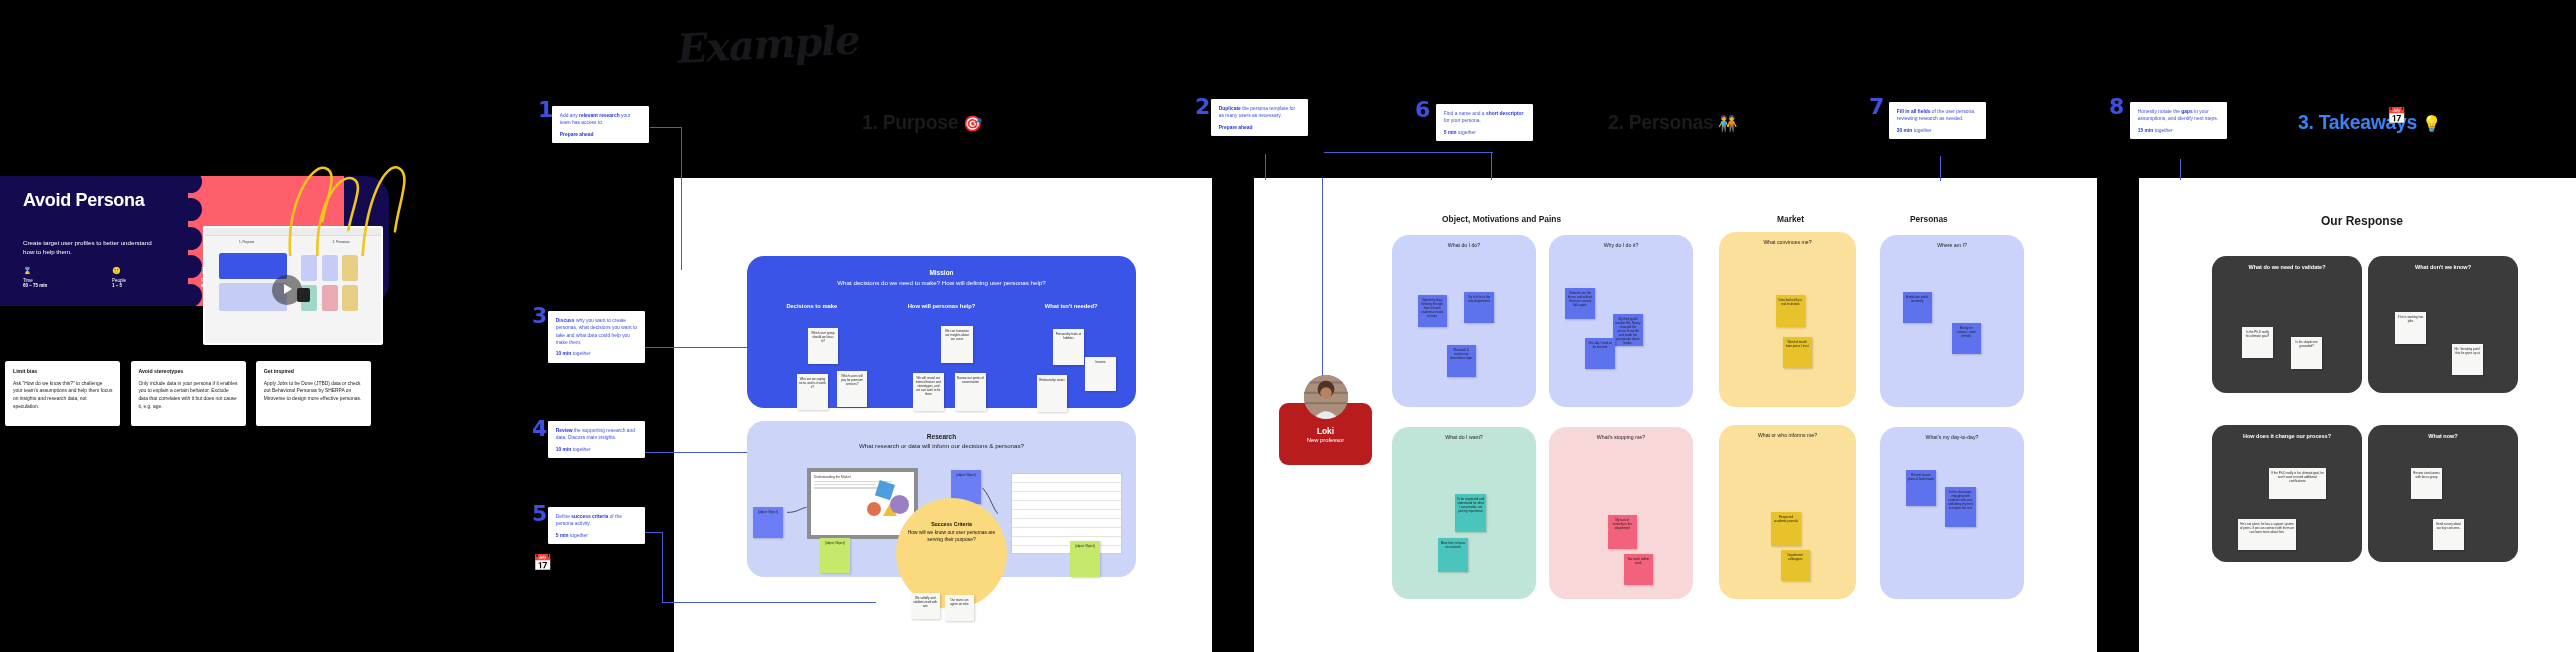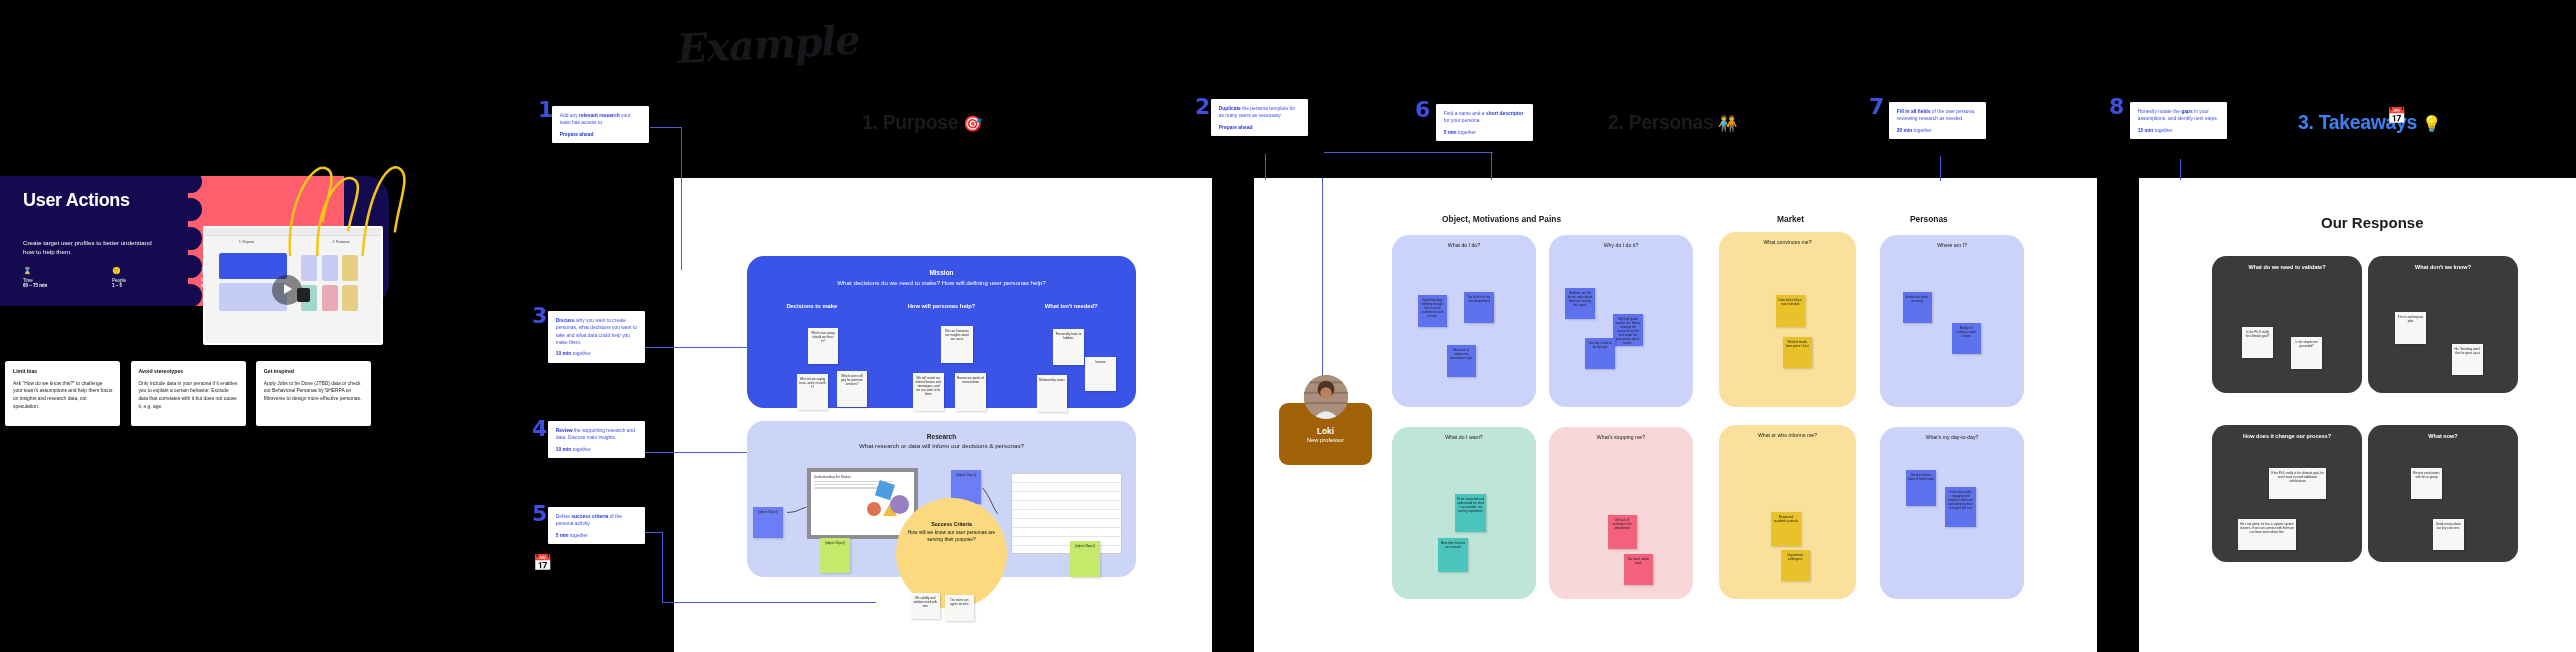--- a/index.html
+++ b/index.html
@@ -146,21 +146,21 @@
   .grp-title{ position:absolute; font-size:8.4px; font-weight:bold; color:#1b1b1b; }
   .qcard{ position:absolute; border-radius:17px; text-align:center; }
   .qcard .q{ font-size:5.2px; color:#1c1c1c; margin-top:6.5px; display:block; }
   .c-periw{ background:#ccd3fa; }
   .c-yellow{ background:#fbe09b; }
   .c-mint{  background:#bfe5d9; }
   .c-rose{  background:#f8d7d9; }
 
   .avatar-card{
     position:absolute; left:1279px; top:403px; width:93px; height:62px;
-    background:#a16207; border-radius:9px; text-align:center; color:#fff;
+    background:#b91c1c; border-radius:9px; text-align:center; color:#fff;
   }
   .avatar-card .nm{ font-size:8.4px; font-weight:bold; margin-top:23px; }
   .avatar-card .rl{ font-size:5.8px; margin-top:1.3px; }
   .avatar-img{
     position:absolute; left:1304px; top:375px; width:44px; height:44px;
     border-radius:50%; overflow:hidden;
     background:#8d7b6e;
   }
 
   
@@ -176,21 +176,21 @@
 <body>
 
 <div class="promo"></div>
 <div class="promo-pink">
   <i style="top:-6.5px"></i>
     <i style="top:22px"></i>
     <i style="top:51px"></i>
   <i style="top:79px"></i>
     <i style="top:108px"></i>
 </div>
-<div class="promo-title">User Actions</div>
+<div class="promo-title">Avoid Persona</div>
 <div class="promo-sub">Create target user profiles to better understand how to help them.</div>
 
 <div class="promo-meta">
   <div class="m">
     <div class="ic">⌛</div>
     <div class="lb">Time</div>
     <div class="vl">60 – 75 min</div>
   </div>
   <div class="m">
     <div class="ic">🙂</div>
@@ -464,21 +464,21 @@
         <rect x="0" y="10" width="68" height="3"></rect>
         <rect x="0" y="26" width="68" height="3"></rect>
         <rect x="0" y="42" width="68" height="3"></rect>
       </g>
     <circle cx="34" cy="22" r="13" fill="#4e3424"></circle>
     <circle cx="34" cy="28" r="9" fill="#b8825f"></circle>
     <path d="M14 68 q20 -24 40 0 z" fill="#e9ecef"></path>
   </svg>
 </div>
 
-<div class="grp-title" style="left:2321px;top:214px;font-size:15px">Our Response</div>
+<div class="grp-title" style="left:2321px;top:214px;font-size:12px">Our Response</div>
 
 <div class="rcard" style="left:2212px;top:256px">
   <span class="h">What do we need to validate?</span>
 </div>
 <div class="sticky st-white" style="left:2242px;top:327px;width:31px;height:31px">Is the Ph.D really his ultimate goal?</div>
 <div class="sticky st-white" style="left:2291px;top:337px;width:31px;height:32px">Is his skepticism grounded?</div>
 
 <div class="rcard" style="left:2368px;top:256px">
   <span class="h">What don't we know?</span>
 </div>

